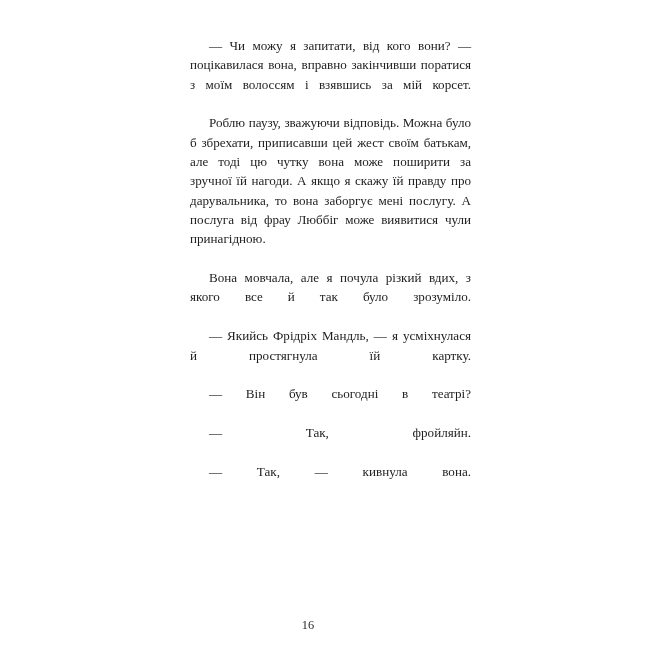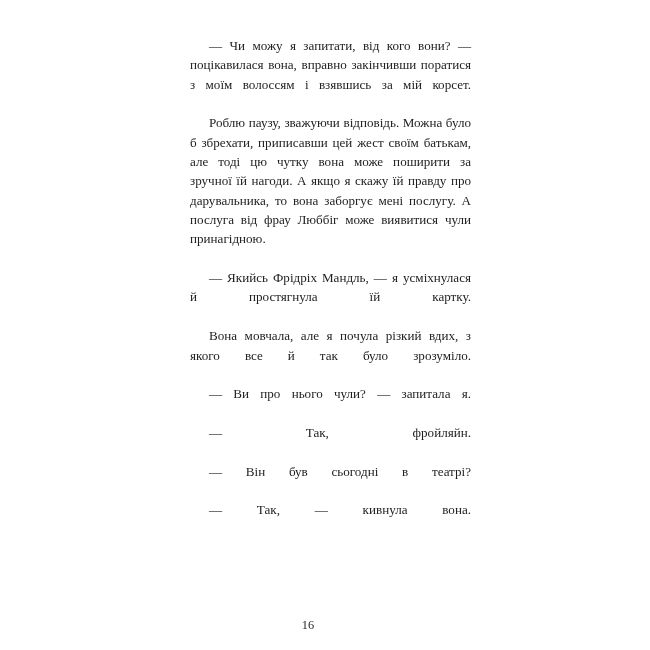--- a/index.html
+++ b/index.html
@@ -61,23 +61,22 @@
     font-family: "Liberation Serif", "DejaVu Serif", serif;
   }
 </style>
 </head>
 <body>
 
 <div class="page">
   <div class="text-column">
     <p class="para">— Чи можу я запитати, від кого вони? — поціка­вилася вона, вправно закінчивши поратися з моїм волоссям і взявшись за мій корсет.</p>
     <p class="para">Роблю паузу, зважуючи відповідь. Можна було б збрехати, приписавши цей жест своїм батькам, але тоді цю чутку вона може поширити за зручної їй на­годи. А якщо я скажу їй правду про дарувальника, то вона заборгує мені послугу. А послуга від фрау Люббіг може виявитися чули принагідною.</p>
+    <p class="para">Вона мовчала, але я почула різкий вдих, з якого все й так було зрозуміло.</p>
     <p class="para">— Якийсь Фрідріх Мандль, — я усміхнулася й про­стягнула їй картку.</p>
-    <p class="para">Вона мовчала, але я почула різкий вдих, з якого все й так було зрозуміло.</p>
-    <p class="para">— Ви про нього чули? — запитала я.</p>
+    <p class="para">— Він був сьогодні в театрі?</p>
     <p class="para">— Так, фройляйн.</p>
-    <p class="para">— Він був сьогодні в театрі?</p>
     <p class="para">— Так, — кивнула вона.</p>
 
   </div>
 
   <div class="page-number">16</div>
 </div>
 
 </body></html>

